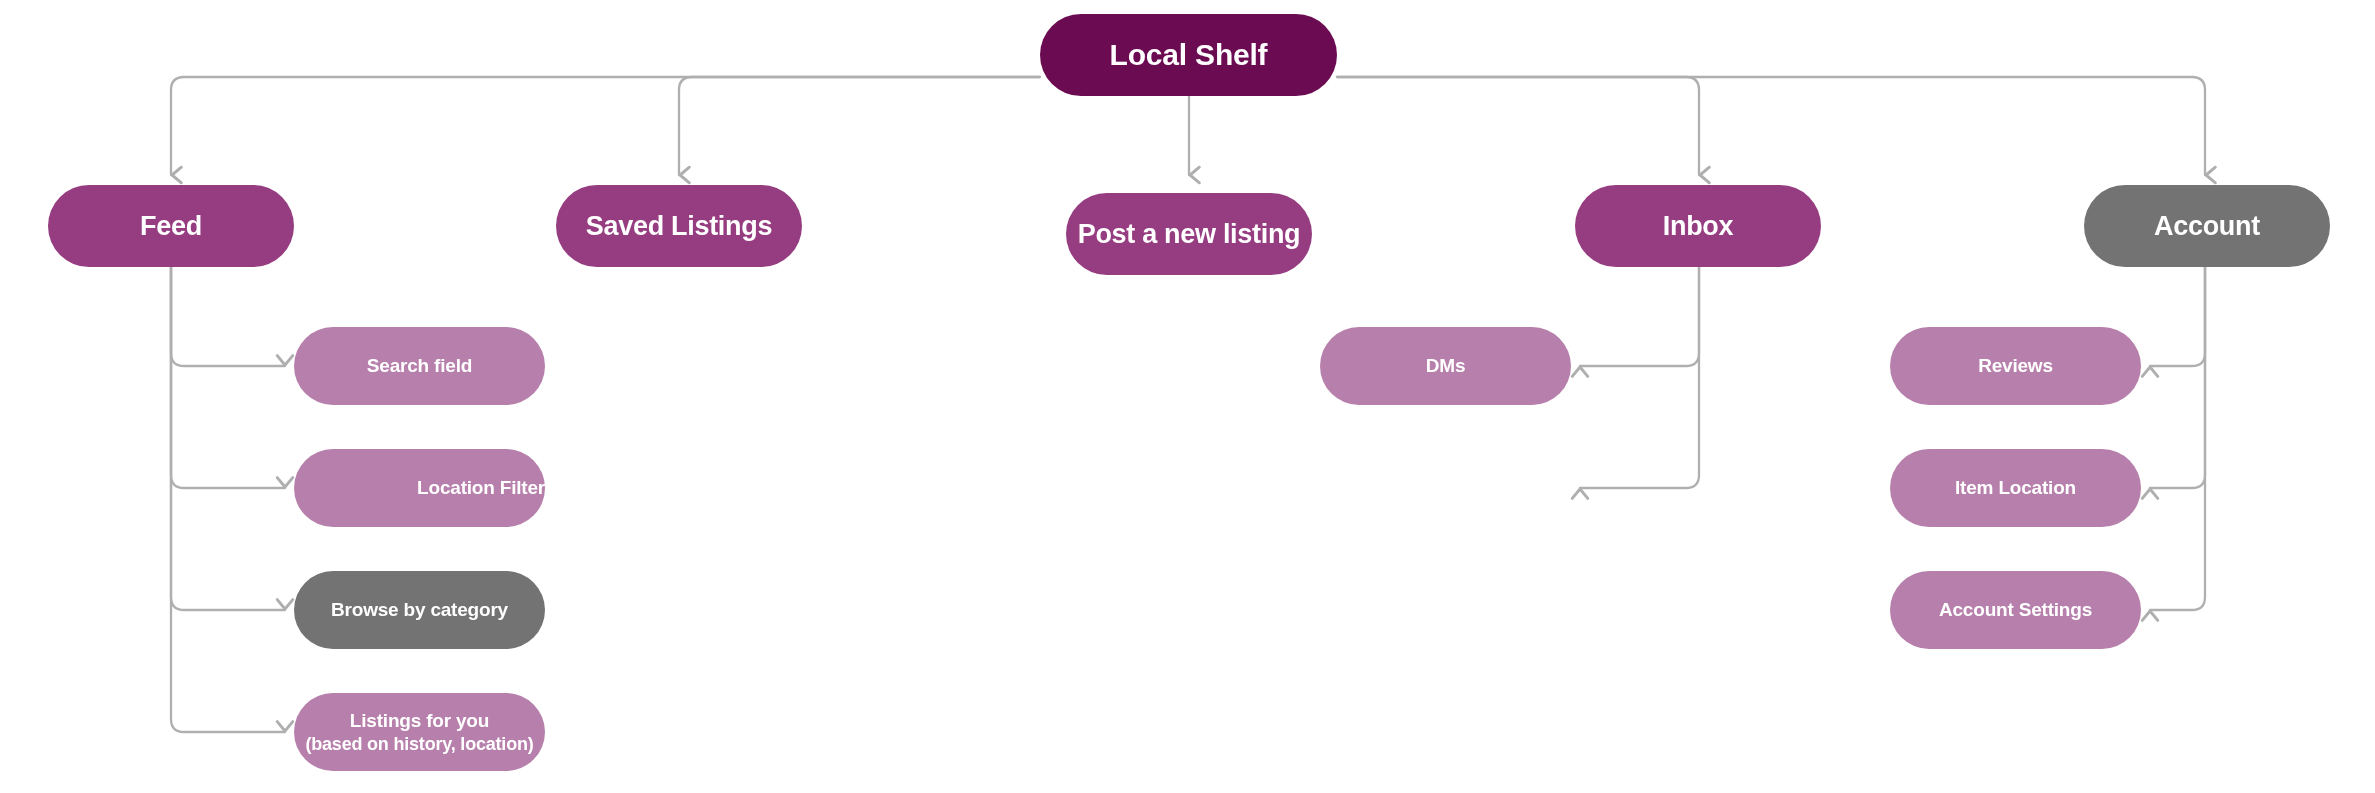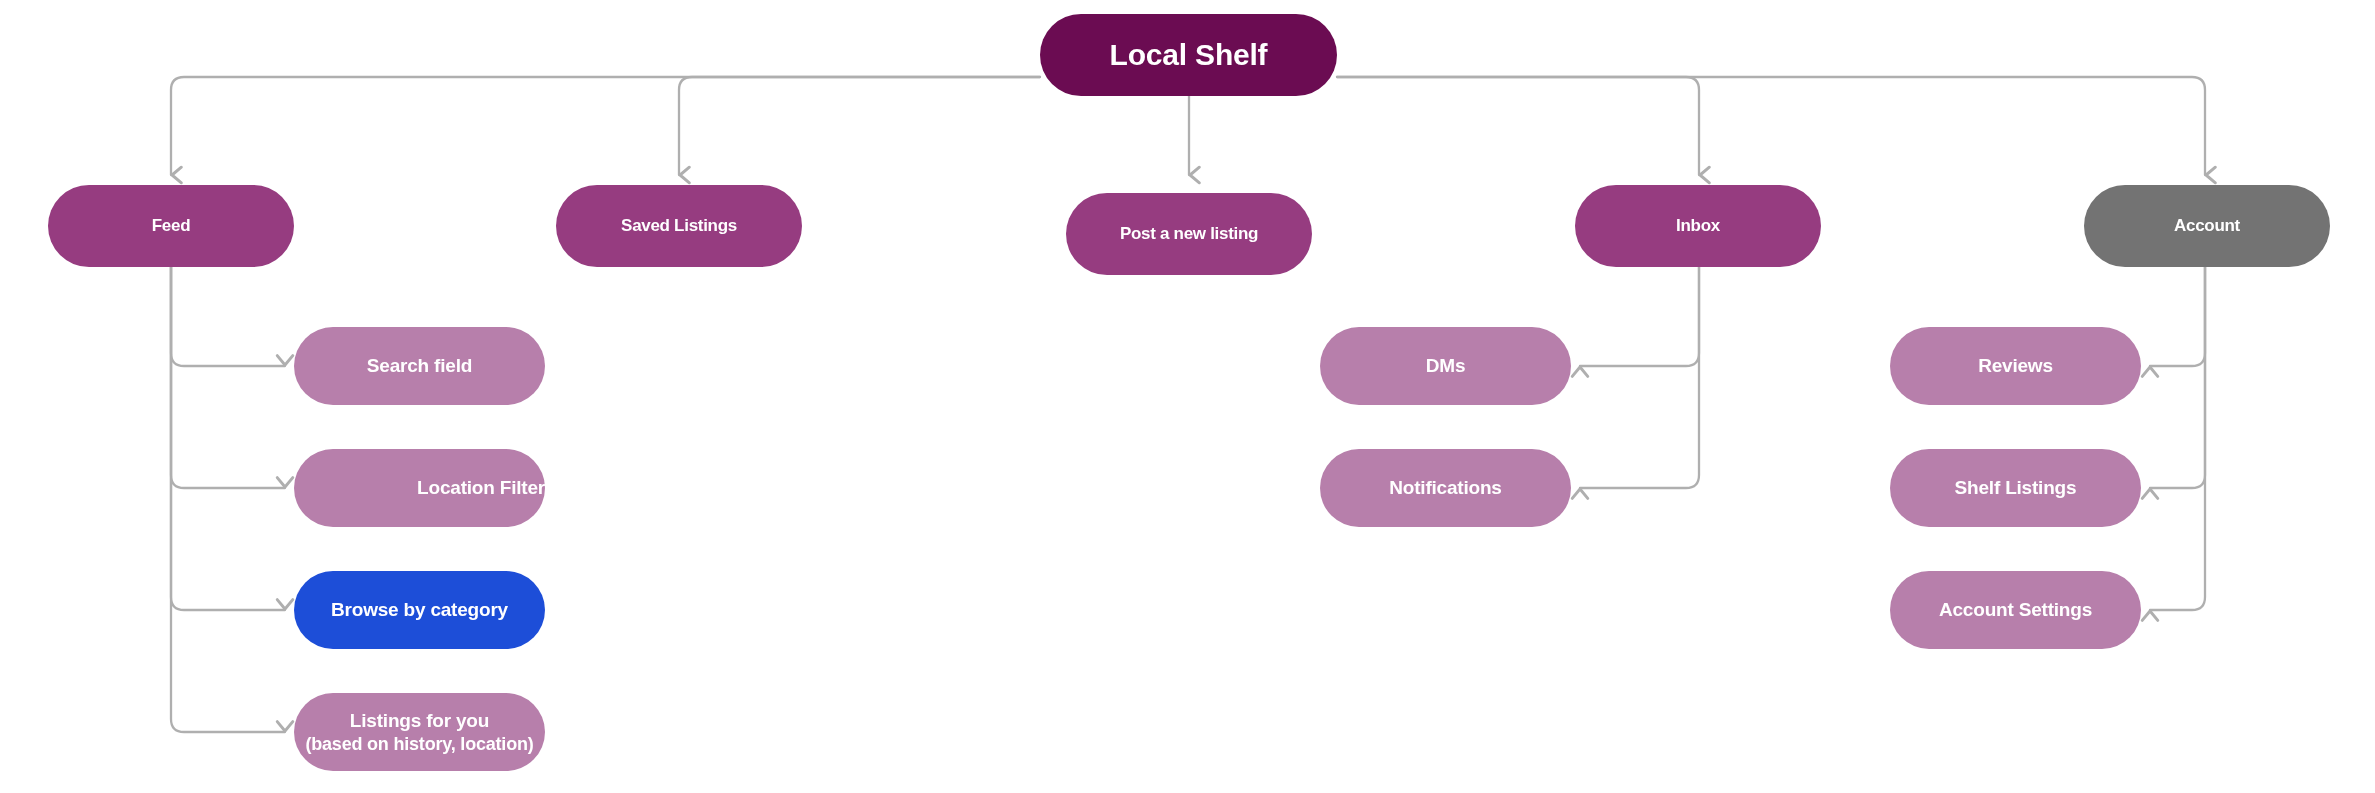--- a/index.html
+++ b/index.html
@@ -41,21 +41,21 @@
     user-select: none;
   }
   .node.root {
     background: #6B0C52;
     font-size: 30px;
     font-weight: bold;
     letter-spacing: -0.2px;
   }
   .node.tier2 {
     background: #963C80;
-    font-size: 17px;
+    font-size: 27px;
     font-weight: bold;
     letter-spacing: -0.3px;
   }
   .node.tier3 {
     background: #B77FAB;
     font-size: 19px;
     font-weight: bold;
     letter-spacing: -0.2px;
   }
   .node .sub {
@@ -125,42 +125,38 @@
   </div>
 
   <div class="node tier3" style="left: 294px; top: 327px; width: 251px; height: 78px; background: rgb(183, 127, 171); align-items: center;">
     <span>Search field</span>
 
   </div>
   <div class="node tier3" style="left: 294px; top: 449px; width: 251px; height: 78px; background: rgb(183, 127, 171); align-items: flex-end;">
     <span>Location Filter</span>
 
   </div>
-  <div class="node tier3" style="left: 294px; top: 571px; width: 251px; height: 78px; background: #1d4ed8;">
+  <div class="node tier3" style="left: 294px; top: 571px; width: 251px; height: 78px; background: #737373;">
     <span>Browse by category</span>
 
   </div>
   <div class="node tier3" style="left: 294px; top: 693px; width: 251px; height: 78px; background: rgb(183, 127, 171);">
     <span>Listings for you</span>
     <span class="sub">(based on history, location)</span>
   </div>
   <div class="node tier3" style="left: 1320px; top: 327px; width: 251px; height: 78px; background: rgb(183, 127, 171);">
     <span>DMs</span>
 
   </div>
-  <div class="node tier3" style="left: 1320px; top: 449px; width: 251px; height: 78px; background: rgb(183, 127, 171);">
-    <span>Notifications</span>
-
-  </div>
   <div class="node tier3" style="left: 1890px; top: 327px; width: 251px; height: 78px; background: rgb(183, 127, 171);">
     <span>Reviews</span>
 
   </div>
   <div class="node tier3" style="left: 1890px; top: 449px; width: 251px; height: 78px; background: rgb(183, 127, 171);">
-    <span>Shelf Listings</span>
+    <span>Item Location</span>
 
   </div>
   <div class="node tier3" style="left: 1890px; top: 571px; width: 251px; height: 78px; background: rgb(183, 127, 171);">
     <span>Account Settings</span>
 
   </div>
 
 </div>
 
 </body></html>

